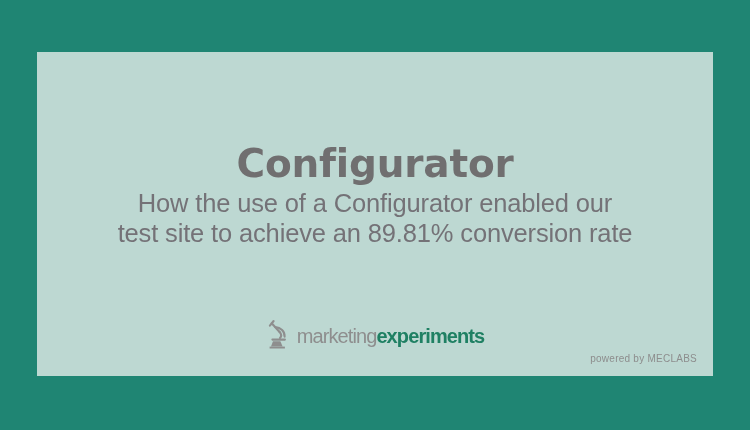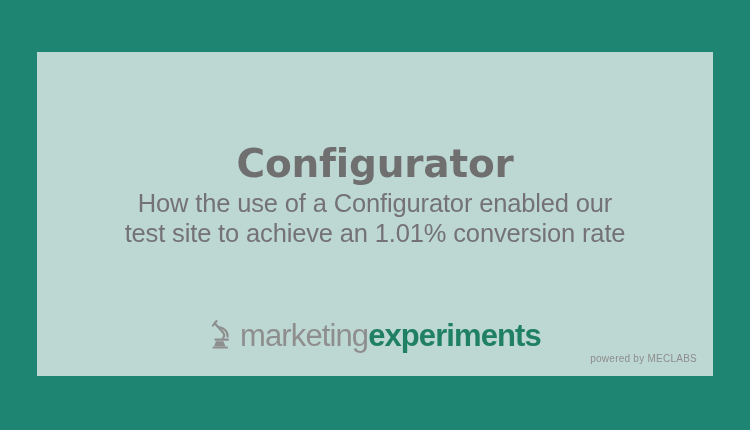--- a/index.html
+++ b/index.html
@@ -88,21 +88,21 @@
   #microscope-icon {
     display: block;
     width: 30px;
     height: 32px;
     margin-right: 1px;
     margin-bottom: 1px;
   }
 
   #logo-wordmark {
     font-family: "Liberation Sans", sans-serif;
-    font-size: 31px;
+    font-size: 20px;
     line-height: 30px;
     letter-spacing: -0.9px;
     white-space: nowrap;
   }
   #logo-word-marketing {
     color: #8e8e8e;
     font-weight: normal;
   }
   #logo-word-experiments {
     color: #1f8063;
@@ -127,21 +127,21 @@
 
 <div id="slide-root">
 
   <div id="slide-card">
 
     <div id="headline-block">
       <h1 id="slide-title">Configurator</h1>
 
       <div id="slide-subtitle">
         <span class="subtitle-line">How the use of a Configurator enabled our</span>
-        <span class="subtitle-line">test site to achieve an 1.01% conversion rate</span>
+        <span class="subtitle-line">test site to achieve an 89.81% conversion rate</span>
       </div>
     </div>
 
     <div id="logo-lockup">
 
       <div id="logo-row">
 
         <svg id="microscope-icon" viewBox="0 0 30 32" aria-hidden="true">
           <g fill="none" stroke="#8e8e8e" stroke-width="2.1" stroke-linecap="round" stroke-linejoin="round">
 

